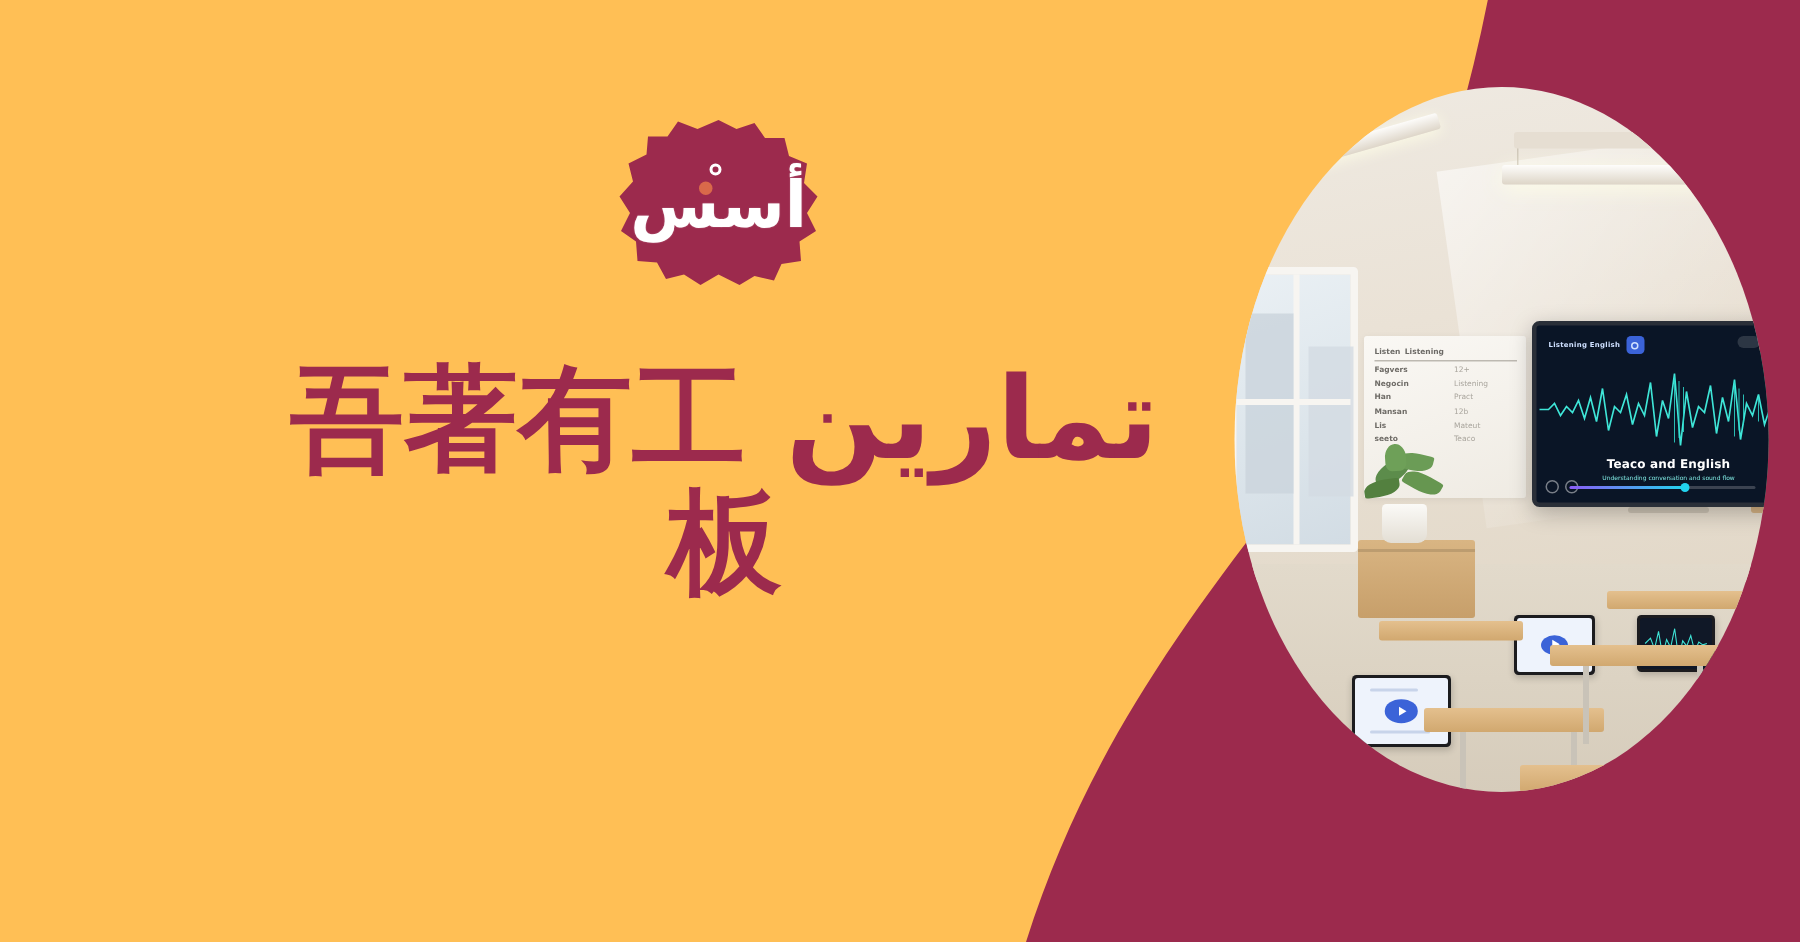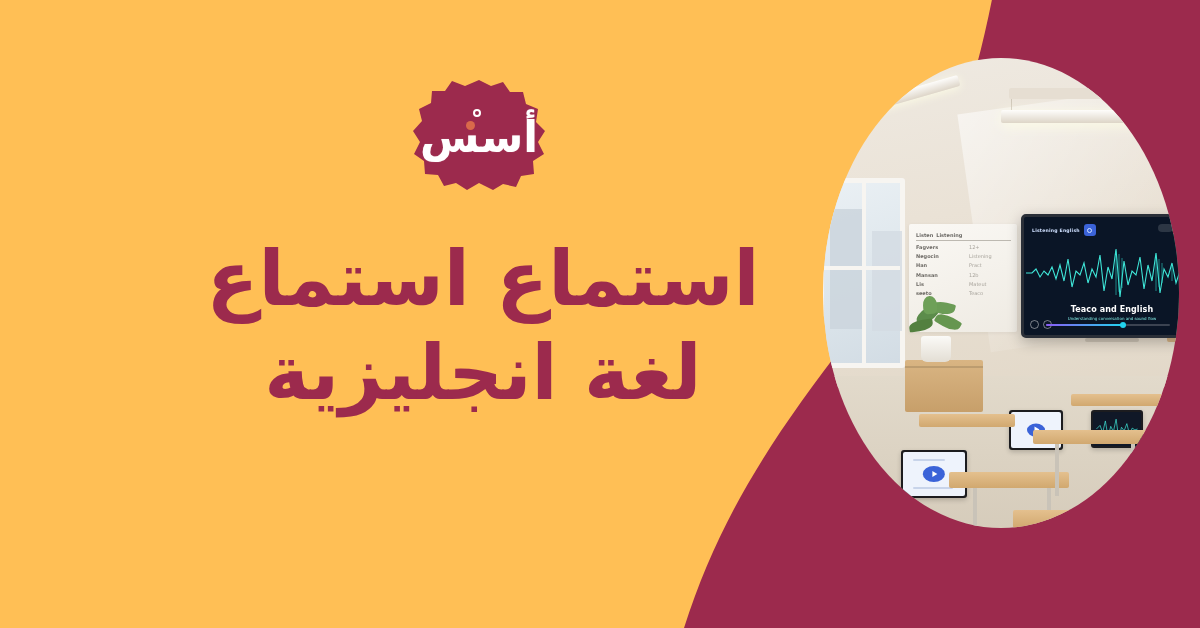--- a/index.html
+++ b/index.html
@@ -258,22 +258,21 @@
         L133 76 L122 83 L123 96 L110 98 L105 109 L92 106 L82 112 L68 105 L56 112
         L45 105 L33 108 L27 97 L14 96 L13 83 L3 76 L9 64 L2 53 L11 43 L8 31 L20 25
         L21 13 L34 13 L41 3 L54 8 Z"></path>
     </svg>
     <div class="logo-arabic">أسس</div>
     <span class="logo-dot"></span>
     <span class="logo-ring"></span>
   </div>
 
   <div class="headline">
-    <span class="line">استماع استماع</span>
-    <span class="line">لغة انجليزية</span>
+    <span class="line">تمارين 吾著有工板</span>
   </div>
 
   <div class="photo-circle">
     <div class="circle-clip">
       <div class="scene">
 
         <div class="wall"></div>
         <div class="wall-light"></div>
         <div class="floor"></div>
 

